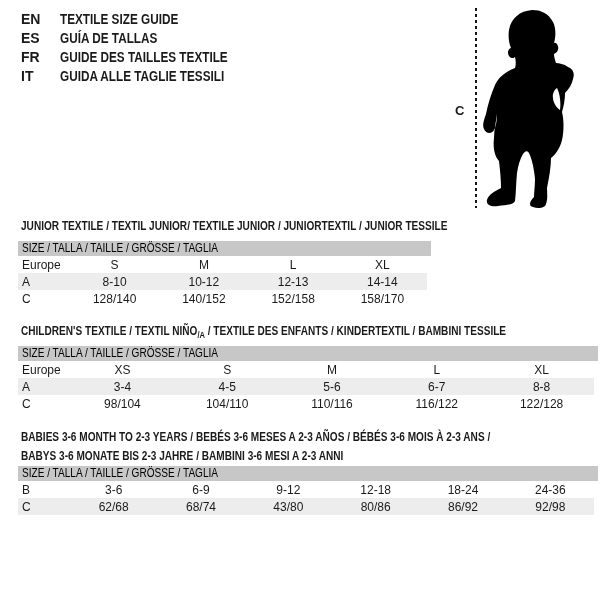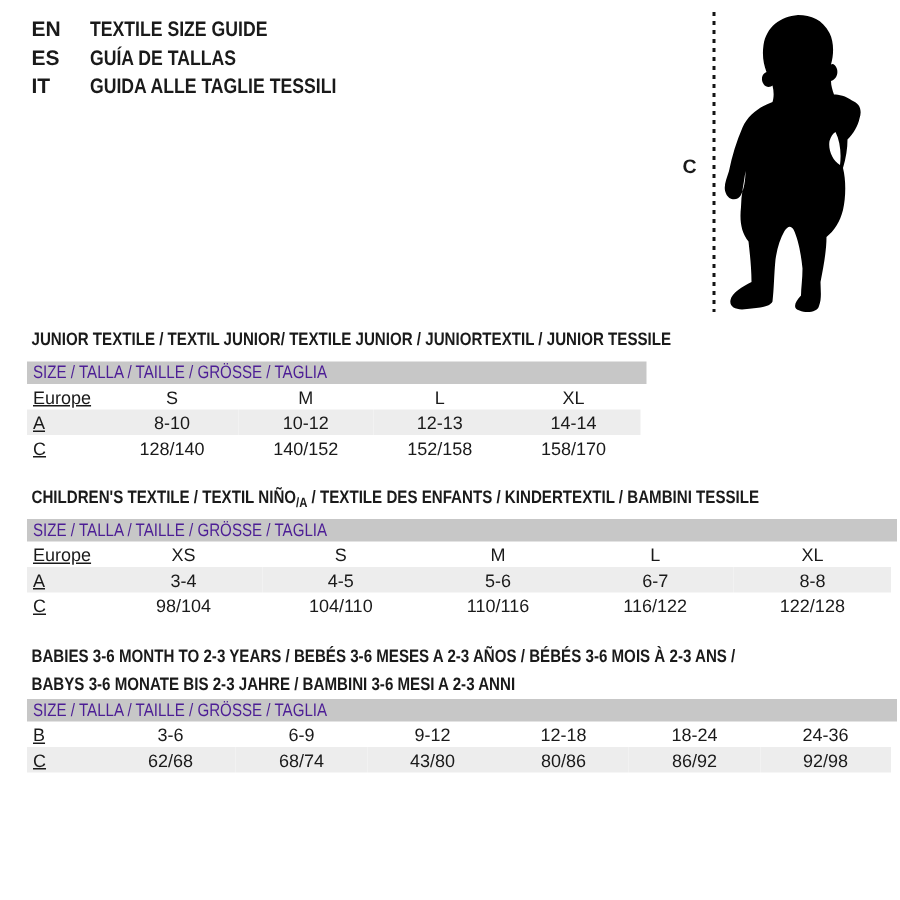--- a/index.html
+++ b/index.html
@@ -20,25 +20,25 @@
   .figure-label{position:absolute;left:455px;top:103px;font-size:13px;font-weight:bold;}
   .baby-svg{position:absolute;left:480px;top:3px;width:115px;height:210px;}
 
   
   .tbl-title{position:absolute;left:21px;font-size:12px;font-weight:bold;white-space:nowrap;
              transform:scaleX(0.84);transform-origin:0 0;line-height:19px;}
   .sub{font-size:9px;vertical-align:-3px;}
 
   
   .tblwrap{position:absolute;left:18px;}
-  .tbl-head{height:15px;line-height:15px;background:#c7c7c7;color:#4c1d95;
+  .tbl-head{height:15px;line-height:15px;background:#c7c7c7;color:#000000;
             font-size:12px;padding-left:4px;}
   table.size-table{border-collapse:collapse;table-layout:fixed;}
   table.size-table td{height:17px;font-size:12px;text-align:center;padding:0;vertical-align:middle;}
-  table.size-table td.lbl{text-align:left;padding-left:4px;text-decoration:underline;}
+  table.size-table td.lbl{text-align:left;padding-left:4px;}
   tr.stripe{background:#ededed;}
   .w-t1{width:409px;} .w-t23{width:576px;}
   col.c-lbl{width:52px;}
 
   
   .footnotes{position:absolute;left:21px;top:539px;}
   .fn{height:19px;line-height:19px;font-size:12px;font-weight:bold;white-space:nowrap;
       transform:scaleX(0.84);transform-origin:0 50%;}
 </style>
 </head>
@@ -47,20 +47,24 @@
 <div class="canvas">
 
   <div class="lang-list">
     <div class="lang-row">
       <span class="lang-code">EN</span>
       <span class="cond">TEXTILE SIZE GUIDE</span>
     </div>
     <div class="lang-row">
       <span class="lang-code">ES</span>
       <span class="cond">GUÍA DE TALLAS</span>
+    </div>
+    <div class="lang-row">
+      <span class="lang-code">FR</span>
+      <span class="cond">GUIDE DES TAILLES TEXTILE</span>
     </div>
     <div class="lang-row">
       <span class="lang-code">IT</span>
       <span class="cond">GUIDA ALLE TAGLIE TESSILI</span>
     </div>
   </div>
 
   <div class="dash-line"></div>
   <span class="figure-label">C</span>
   <svg class="baby-svg" viewBox="0 0 115 210" xmlns="http://www.w3.org/2000/svg">

